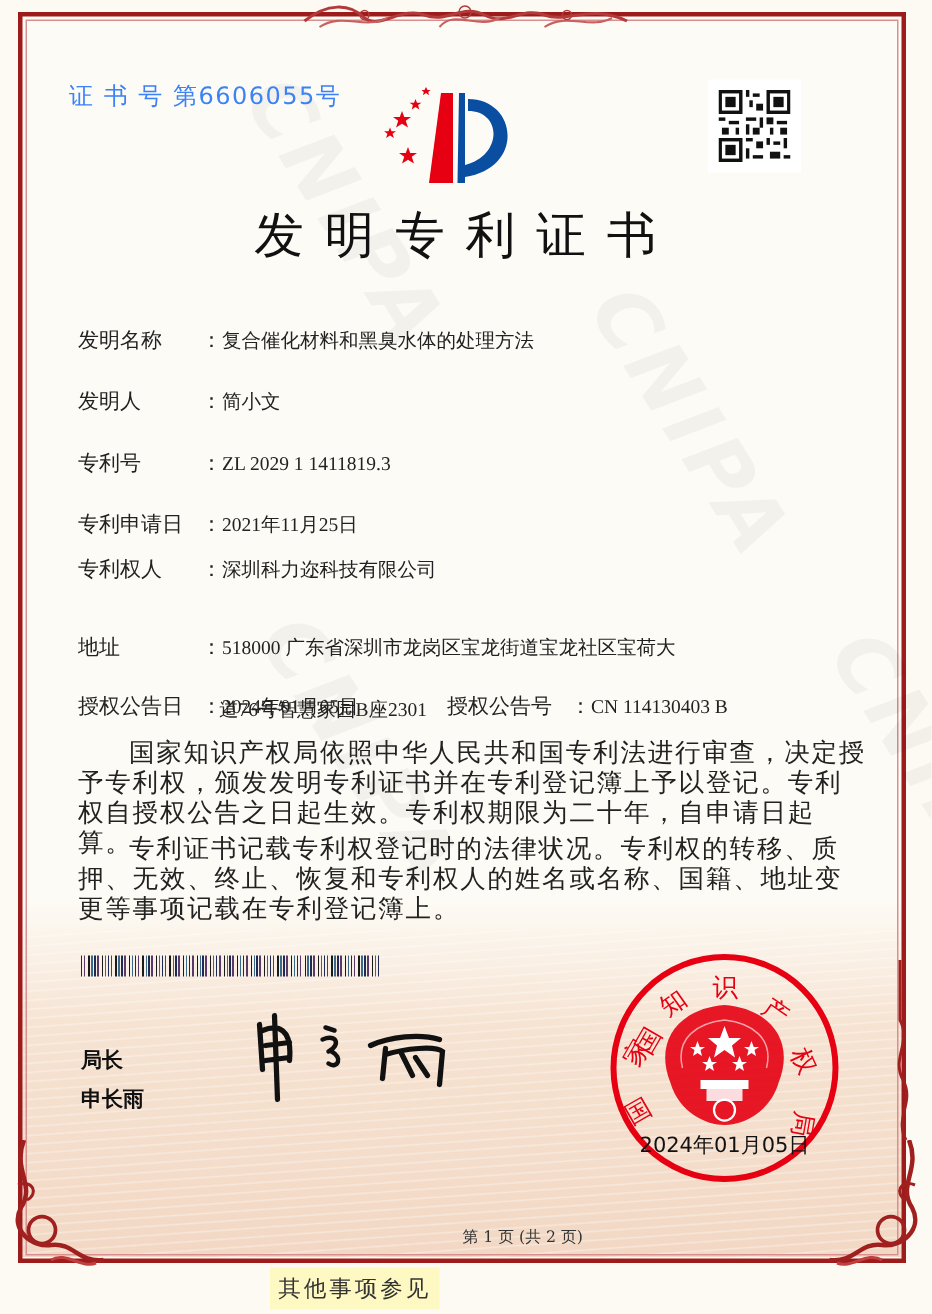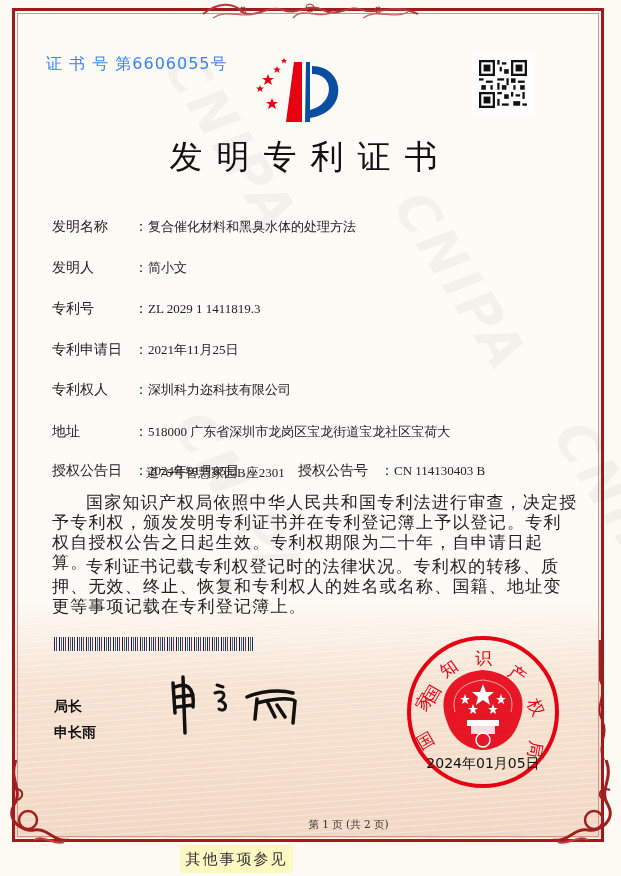--- a/index.html
+++ b/index.html
@@ -177,21 +177,21 @@
 </div>
 <div class="field" style="top:259px;">
   <span class="lbl spread"><span>发</span><span>明</span><span>人</span></span><span>：</span><span class="val">简小文</span>
 </div>
 <div class="field" style="top:300px;">
   <span class="lbl spread"><span>专</span><span>利</span><span>号</span></span><span>：</span><span class="val">ZL 2029 1 1411819.3</span>
 </div>
 <div class="field" style="top:341px;">
   <span class="lbl spread"><span>专</span><span>利</span><span>申</span><span>请</span><span>日</span></span><span>：</span><span class="val">2021年11月25日</span>
 </div>
-<div class="field" style="top:381px;">
+<div class="field" style="top:371px;">
   <span class="lbl spread"><span>专</span><span>利</span><span>权</span><span>人</span></span><span>：</span><span class="val">深圳科力迩科技有限公司</span>
 </div>
 <div class="field" style="top:423px;">
   <span class="lbl spread"><span>地</span><span>址</span></span><span>：</span><span class="val">518000 广东省深圳市龙岗区宝龙街道宝龙社区宝荷大</span>
 </div>
 <div class="field" style="top:464px; left:146px;">
   <span class="val">道76号智慧家园B座2301</span>
 </div>
 <div class="field" style="top:462px;">
   <span class="lbl spread"><span>授</span><span>权</span><span>公</span><span>告</span><span>日</span></span><span>：</span><span class="val">2024年01月05日</span>

